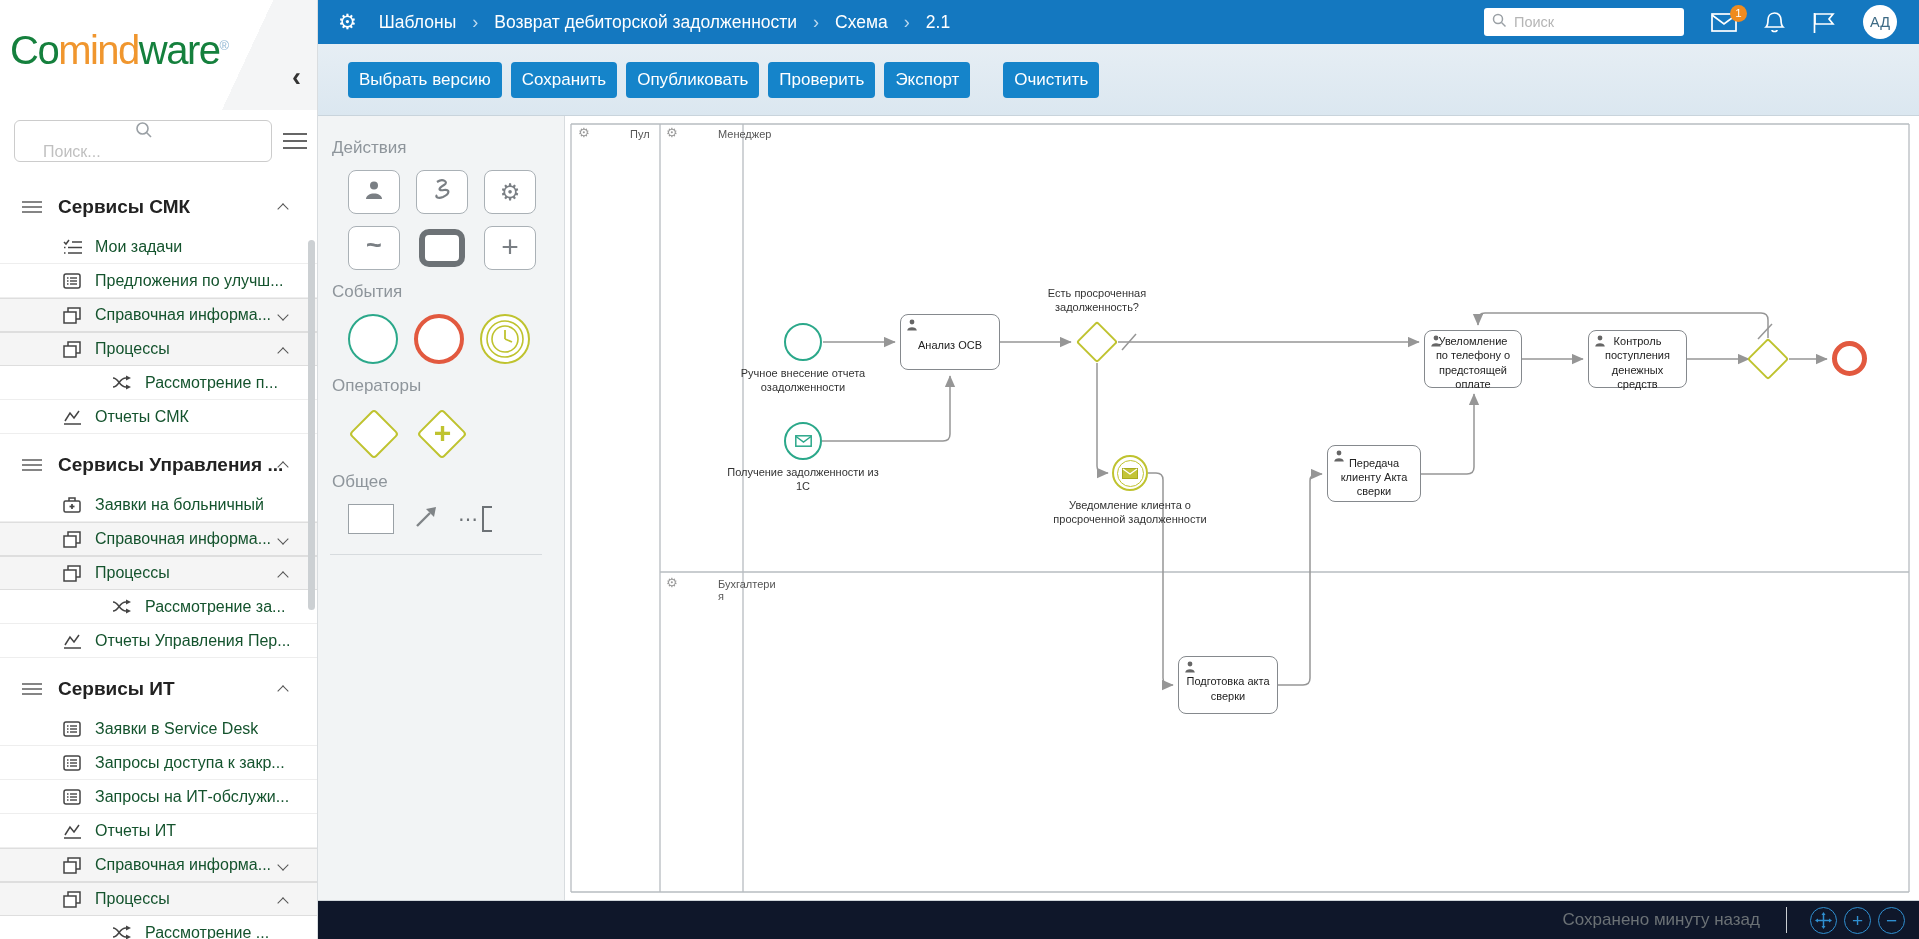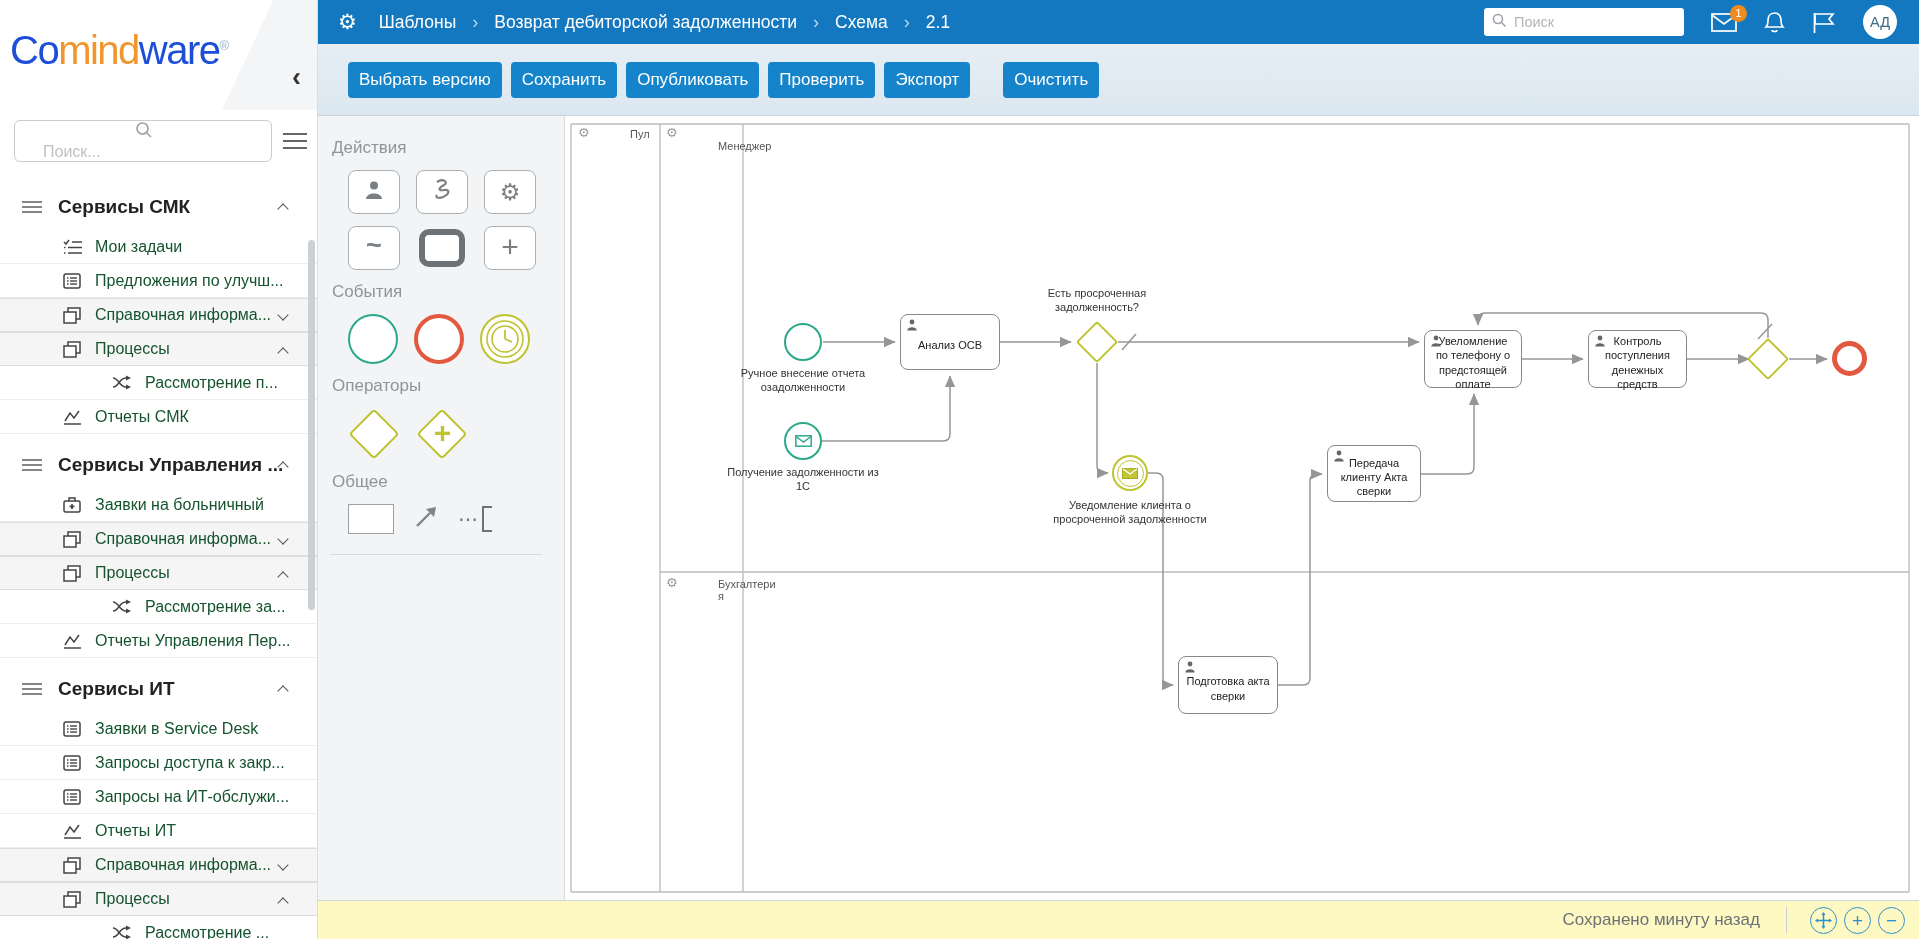--- a/index.html
+++ b/index.html
@@ -7,21 +7,21 @@
     font-family:"Liberation Sans", sans-serif; }
   body { display:flex; }
 
   
   .sidebar { width:318px; height:939px; background:#fff; position:relative;
     border-right:1px solid #d9dde0; flex:none; overflow:hidden; }
   .side-deco { position:absolute; right:0; top:0; width:160px; height:110px;
     background:linear-gradient(115deg, transparent 55%, #f4f5f6 55%); }
   .logo { position:absolute; top:28px; left:10px; font-size:40px; font-weight:500;
     letter-spacing:-1.5px; white-space:nowrap; }
-  .logo .c1 { color:#1d4ed8; } .logo .c2 { color:#f0962e; }
+  .logo .c1 { color:#15803d; } .logo .c2 { color:#f0962e; }
   .logo sup { font-size:13px; color:#8fb7d4; font-weight:400; }
   .collapse-ch { position:absolute; top:64px; right:16px; font-size:27px; color:#333;
     font-weight:bold; line-height:1; cursor:pointer; }
   .sside-search { position:absolute; top:120px; left:14px; width:258px; height:42px;
     border:1px solid #ccc; border-radius:6px; background:#fff; display:flex; align-items:center;flex-direction:column; }
   .sside-search input { border:none; outline:none; font-size:16px; color:#444; width:200px;
     font-family:"Liberation Sans", sans-serif; }
   .sside-search input::placeholder { color:#c0c0c0; }
   .sside-search .mag { margin:0 10px 0 12px; }
   .side-burger { position:absolute; top:132px; right:10px; width:24px; height:18px; cursor:pointer; }
@@ -124,21 +124,21 @@
   .ev-mid-outer { width:36px; height:36px; border:2px solid #bfc32f; display:flex;
     align-items:center; justify-content:center; }
   .ev-mid-inner { width:27px; height:27px; border:1.5px solid #bfc32f; border-radius:50%;
     display:flex; align-items:center; justify-content:center; }
   .ev-end { width:35px; height:35px; border:5px solid #e2593f; }
   .gw { position:absolute; width:30px; height:30px; border:2px solid #bfc32f;
     background:#fff; border-radius:3px; transform:rotate(45deg); cursor:pointer; }
   .dlabel { position:absolute; font-size:11px; color:#333; text-align:center; line-height:1.3; }
 
   
-  .statusbar { height:39px; flex:none; background:#fef9c3; border-top:1px solid #cfd6da;
+  .statusbar { height:39px; flex:none; background:#0f172a; border-top:1px solid #cfd6da;
     display:flex; align-items:center; justify-content:flex-end; padding-right:14px; }
   .saved { font-size:17px; color:#6b7175; margin-right:26px; }
   .sb-div { width:1px; height:26px; background:#c9ced2; margin-right:16px; }
   .zbtn { width:27px; height:27px; border:1.6px solid #2f8fd0; border-radius:50%;
     background:transparent; color:#2f8fd0; font-size:19px; line-height:1; display:flex;
     align-items:center; justify-content:center; margin-left:7px; cursor:pointer;
     font-family:"Liberation Sans", sans-serif; padding:0; }
 </style>
 </head>
 <body>
@@ -599,21 +599,21 @@
           <path d="M1203,222 V204 Q1203,197 1196,197 H920 Q913,197 913,204 V209" marker-end="url(#arr)"></path>
 
           <line x1="557" y1="234" x2="571" y2="218"></line>
           <line x1="1193" y1="223" x2="1207" y2="208"></line>
         </g>
       </svg>
 
       <span class="lane-gear" style="left:13px; top:10px;">⚙</span>
       <div class="lane-label" style="left:30px; top:12px;">Пул</div>
       <span class="lane-gear" style="left:101px; top:10px;">⚙</span>
-      <div class="lane-label" style="left:118px; top:24px;">Менеджер</div>
+      <div class="lane-label" style="left:118px; top:12px;">Менеджер</div>
       <span class="lane-gear" style="left:101px; top:460px;">⚙</span>
       <div class="lane-label" style="left:118px; top:462px; width:58px; word-break:break-all;">Бухгалтерия</div>
 
       <div class="ev ev-start" style="left:219px; top:207px;"></div>
       <div class="dlabel" style="left:158px; top:250px; width:160px;">Ручное внесение отчета озадолженности</div>
 
       <div class="ev ev-start" style="left:219px; top:306px;">
         <svg width="17" height="12" viewBox="0 0 17 12">
             <rect x="0.8" y="0.8" width="15.4" height="10.4" fill="none" stroke="#2ba88a" stroke-width="1.5"></rect>
             <polyline points="1,1.5 8.5,7 16,1.5" fill="none" stroke="#2ba88a" stroke-width="1.5"></polyline>

